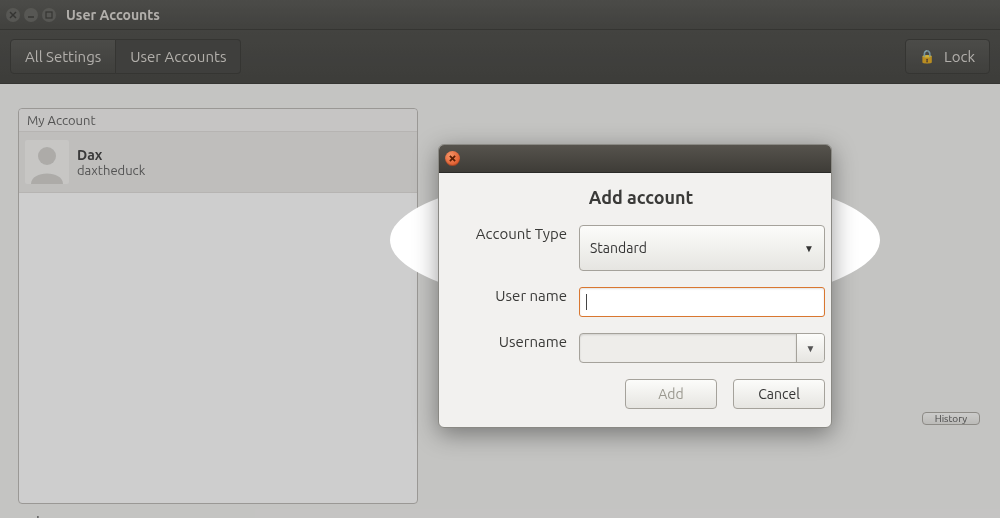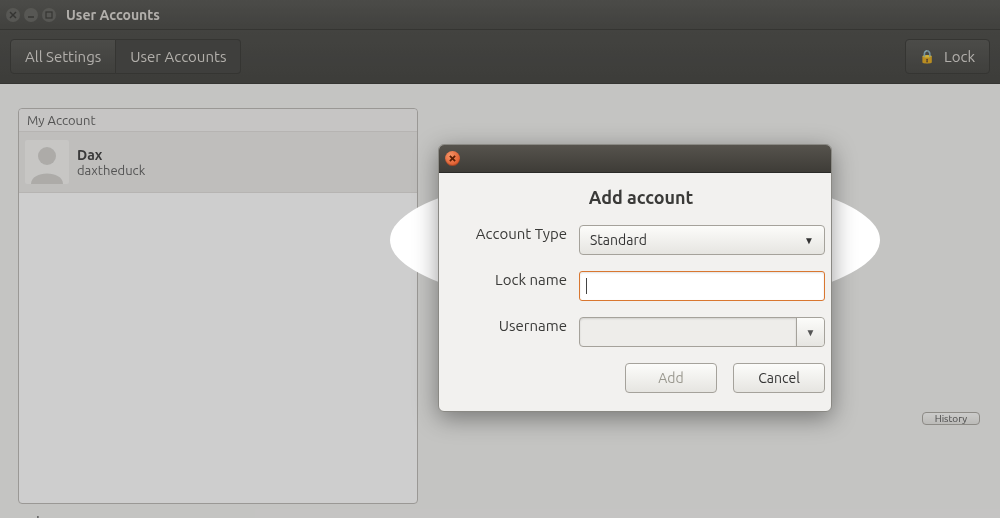--- a/index.html
+++ b/index.html
@@ -47,21 +47,21 @@
   
   .dialog { position: absolute; left: 438px; top: 144px; width: 394px; background: #f2f1ef; border: 1px solid #8a8984; border-radius: 6px; z-index: 10; box-shadow: 0 6px 24px rgba(0,0,0,0.4); overflow:hidden; }
   .dlg-titlebar { height: 28px; background: linear-gradient(#56534d,#3e3c37); display: flex; align-items: center; padding: 0 6px; border-bottom: 1px solid #2b2b28; }
   .dlg-close { width: 15px; height: 15px; border-radius: 50%; background: radial-gradient(circle at 35% 30%, #f59467, #d9481a); box-shadow: inset 0 -1px 1px rgba(0,0,0,0.3); display:flex; align-items:center; justify-content:center; }
   .dlg-close svg { width:7px; height:7px; stroke:#5a1e04; stroke-width:2;}
   .dlg-body { padding: 14px 6px 18px 18px; }
   .dlg-heading { text-align: center; font-weight: bold; font-size: 18px; color: #3a3a38; margin-bottom: 18px; }
   .form-row { display: flex; align-items: flex-start; margin-bottom: 16px; }
   .form-label { width: 110px; text-align: right; margin-right: 12px; font-size: 15px; color: #3a3a38; }
   .form-control { flex: 1; }
-  .select { height: 30px; border: 1px solid #a5a29b; border-radius: 4px; background: linear-gradient(#fcfcfa,#e6e5e1); display:flex; align-items:center; justify-content:space-between; padding: 0 10px; font-size:14px; color:#333; }
+  .select { height: 46px; border: 1px solid #a5a29b; border-radius: 4px; background: linear-gradient(#fcfcfa,#e6e5e1); display:flex; align-items:center; justify-content:space-between; padding: 0 10px; font-size:14px; color:#333; }
   .select .tri { font-size: 10px; }
   .textfield { height: 30px; border: 1px solid #d97730; border-radius: 3px; background: #fff; padding: 0 6px; font-size:14px; color:#333; display:flex; align-items:center; box-shadow: inset 0 1px 2px rgba(0,0,0,0.12); }
   .caret { display:inline-block; width:1px; height:16px; background:#444; }
   .combo { height: 30px; border: 1px solid #a5a29b; border-radius: 4px; background: #eeedea; display:flex; align-items:stretch; }
   .combo-input { flex:1; border:none; background:transparent; padding:0 6px; font-size:14px; box-shadow: inset 0 1px 2px rgba(0,0,0,0.12); border-radius: 4px 0 0 4px;}
   .combo-btn { width: 28px; border-left: 1px solid #a5a29b; background: linear-gradient(#fcfcfa,#e6e5e1); display:flex; align-items:center; justify-content:center; font-size:10px; color:#555; border-radius: 0 4px 4px 0;}
   .dlg-actions { display:flex; justify-content:flex-end; gap: 16px; margin-top: 14px;}
   .btn { min-width: 92px; height: 30px; border: 1px solid #a5a29b; border-radius: 4px; background: linear-gradient(#fcfcfa,#e6e5e1); font-size:14px; color:#333; display:flex; align-items:center; justify-content:center; }
   .btn.disabled { color: #9a988f; }
 
@@ -149,21 +149,21 @@
 
     <div class="form-row">
       <div class="form-label">Account Type</div>
       <div class="form-control select">
         <span>Standard</span>
         <span class="tri">▼</span>
       </div>
     </div>
 
     <div class="form-row">
-      <div class="form-label">Lock name</div>
+      <div class="form-label">User name</div>
       <div class="form-control textfield">
         <span class="caret"></span>
         <span></span>
       </div>
     </div>
 
     <div class="form-row">
       <div class="form-label">Username</div>
       <div class="form-control combo">
         <input class="combo-input" value="" style="">

